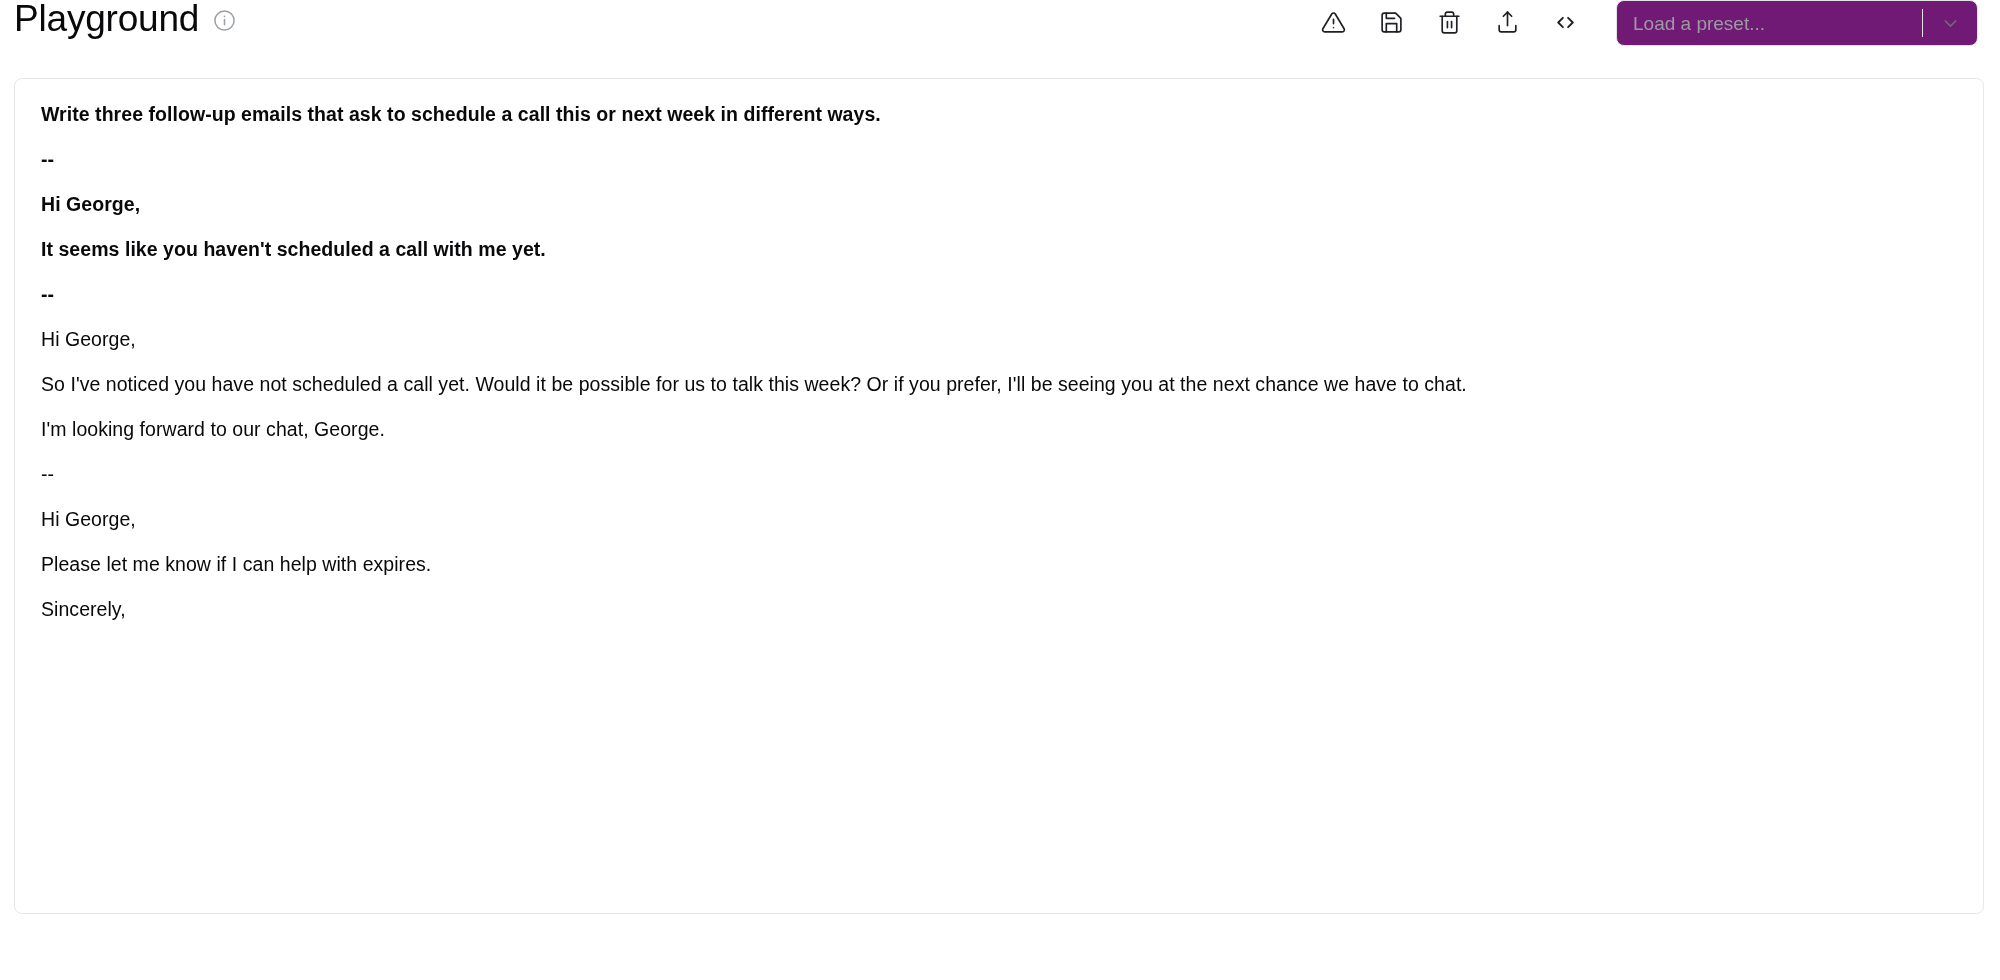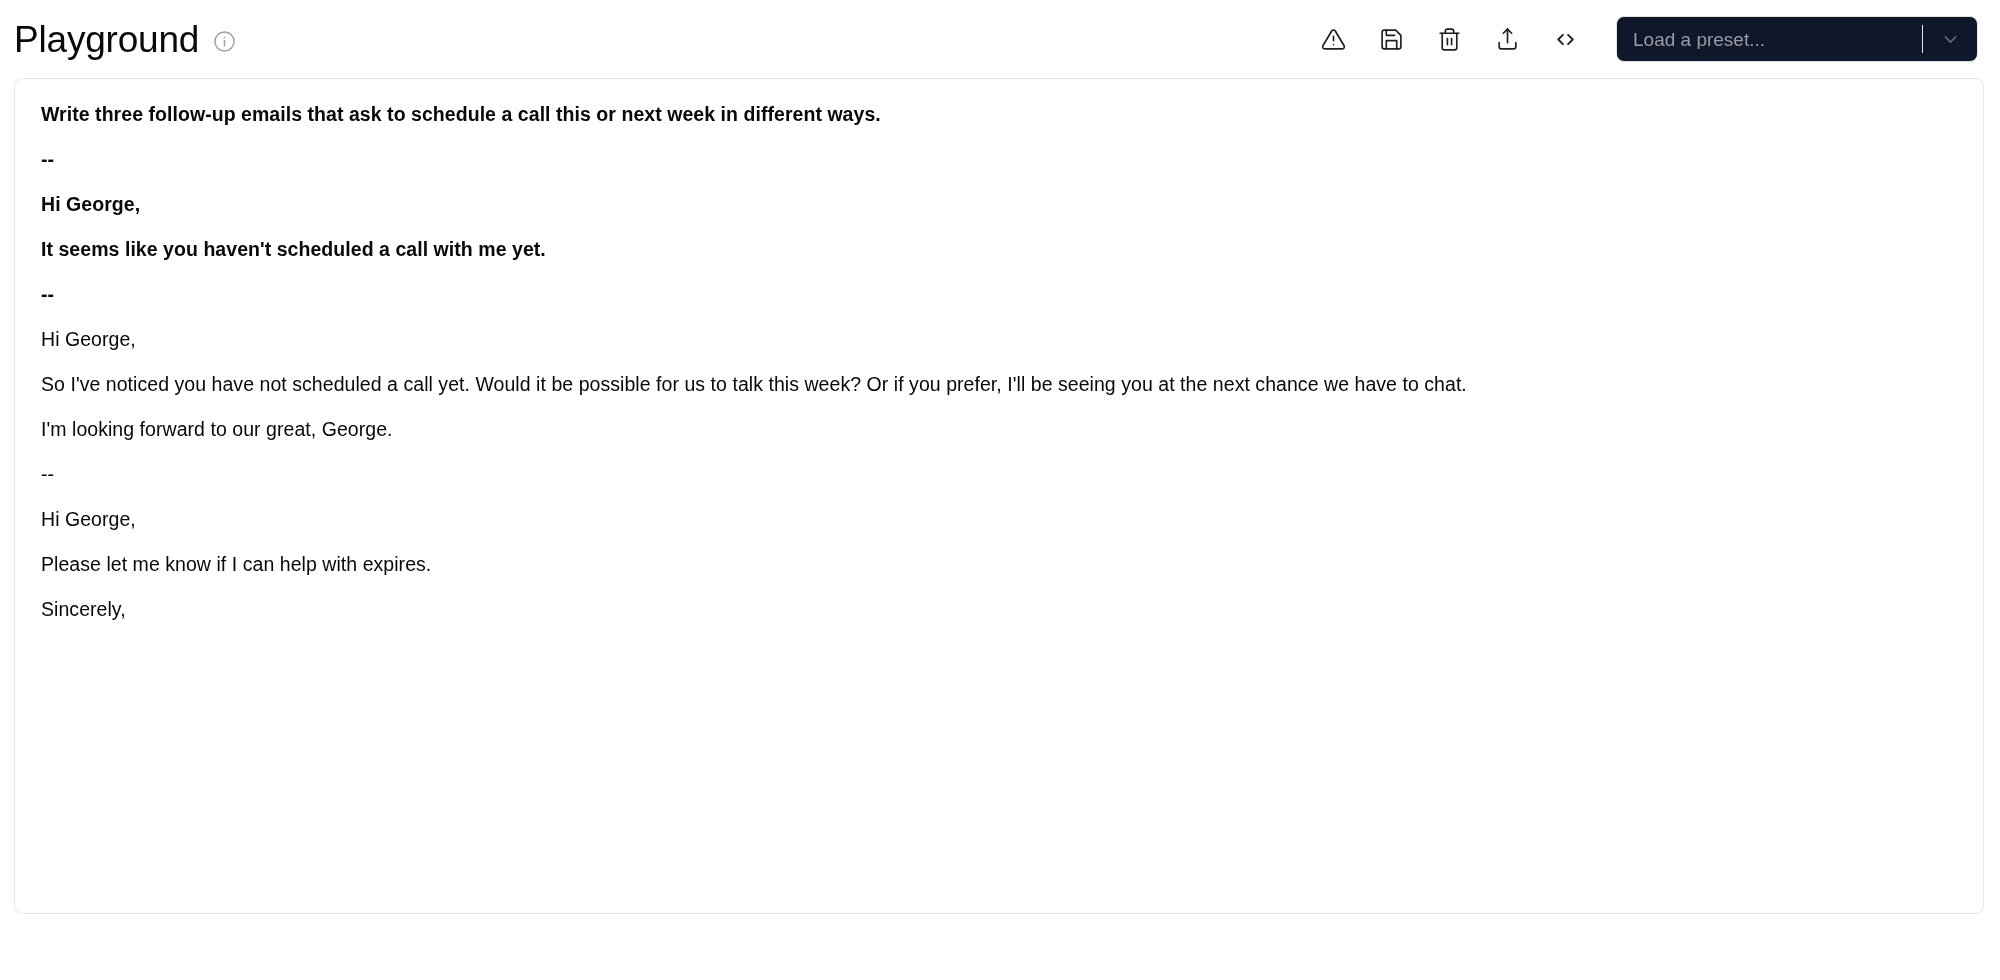--- a/index.html
+++ b/index.html
@@ -17,21 +17,21 @@
     height: 980px;
     position: relative;
     background: #ffffff;
     overflow: hidden;
   }
 
   
   .header {
     height: 78px;
     display: flex;
-    align-items: center;
+    align-items: flex-start;
     padding: 0 22px 0 14px;
     width: 100%;
   }
 
   .title-wrap {
     display: flex;
     align-items: center;
     gap: 14px;
   }
 
@@ -76,21 +76,21 @@
   }
   .icon-btn svg { display: block; }
 
   
   .preset-select {
     margin-left: 22px;
     width: 362px;
     height: 46px;
     border: 1px solid #e4e4e7;
     border-radius: 8px;
-    background: #0f172a;
+    background: #701a75;
     display: flex;
     align-items: center;
     padding: 0 0 0 16px;
     cursor: pointer;
     position: relative;
   }
 
   .preset-placeholder {
     font-size: 19px;
     color: #9b9ba1;
@@ -224,21 +224,21 @@
 
   <div class="editor-card">
     <div class="editor-body" id="editor-body">
         <div class="para bold">Write three follow-up emails that ask to schedule a call this or next week in different ways.</div>
         <div class="para bold">--</div>
         <div class="para bold">Hi George,</div>
         <div class="para bold">It seems like you haven't scheduled a call with me yet.</div>
         <div class="para bold">--</div>
         <div class="para">Hi George,</div>
         <div class="para">So I've noticed you have not scheduled a call yet. Would it be possible for us to talk this week? Or if you prefer, I'll be seeing you at the next chance we have to chat.</div>
-        <div class="para">I'm looking forward to our great, George.</div>
+        <div class="para">I'm looking forward to our chat, George.</div>
         <div class="para">--</div>
         <div class="para">Hi George,</div>
         <div class="para">Please let me know if I can help with expires.</div>
         <div class="para">Sincerely,</div>
       </div>
   </div>
 
 </div>
 
 </body></html>

